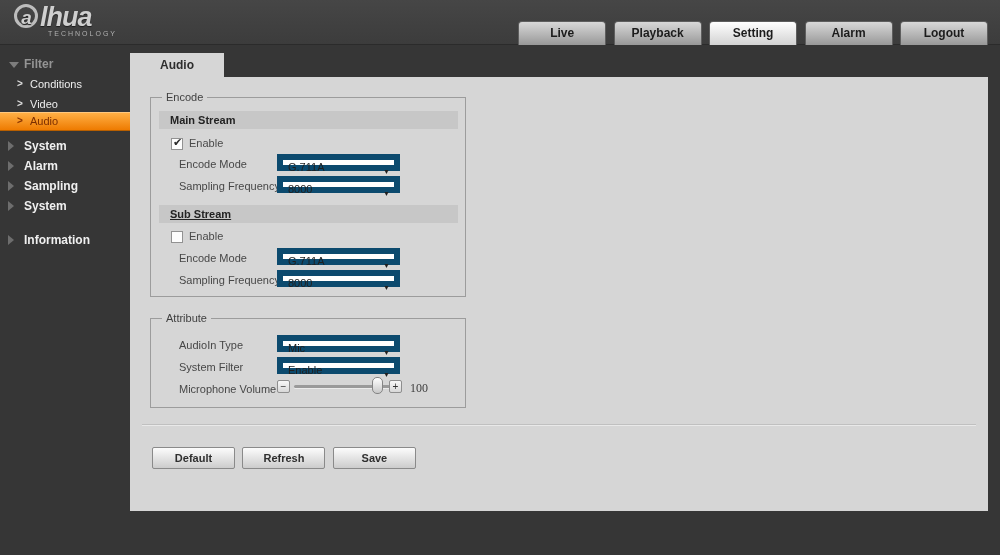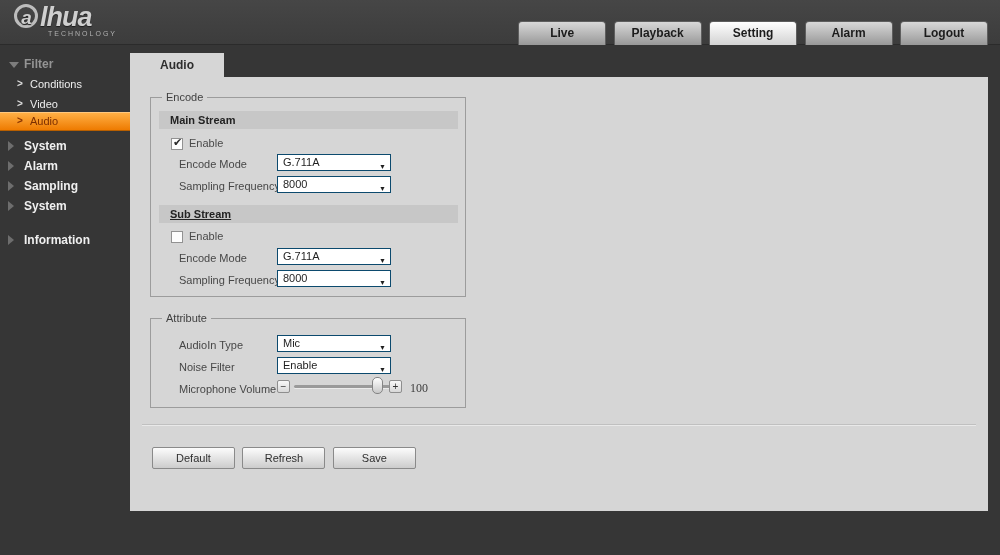--- a/index.html
+++ b/index.html
@@ -87,22 +87,22 @@
   }
   .form-label { position:absolute; left:28px; font-size:11px; color:#474747; }
   .checkbox {
     position:absolute; left:20px; width:12px; height:12px;
     background:#fdfdfd; border:1px solid #929292; cursor:pointer;
   }
   .checkbox .check { position:absolute; left:1px; top:-3px; font-size:11px; color:#2a2a2a; }
   .cb-label { position:absolute; left:38px; font-size:11px; color:#4a4a4a; }
 
   .select {
-    position:absolute; left:126px; width:114px; height:17px;
-    background:#ffffff; border:1px solid #0c4a6e; cursor:pointer;
+    position:absolute; left:126px; width:123px; height:17px;
+    background:#ffffff; border:6px solid #0c4a6e; cursor:pointer;
     font-size:11px; color:#1f1f1f; line-height:15px; padding-left:5px;
   }
   .select .arrow { position:absolute; right:4px; top:4px; font-size:7px; color:#1f1f1f; }
 
   
   .slider-btn {
     position:absolute; width:13px; height:13px;
     background:linear-gradient(#f8f8f8,#d8d8d8); border:1px solid #8e8e8e;
     border-radius:2px; font-size:10px; line-height:11px; text-align:center;
     color:#333; cursor:pointer;
@@ -120,21 +120,21 @@
 
   .separator {
     position:absolute; left:12px; top:347px; width:834px; height:2px;
     border-top:1px solid #c0c0c0; border-bottom:1px solid #e9e9e9;
   }
   .footer { position:absolute; left:22px; top:370px; }
   .footer-btn {
     display:inline-block; width:83px; height:22px; margin-right:3px;
     background:linear-gradient(#fcfcfc,#cccccc); border:1px solid #8a8a8a;
     border-radius:2px; font-size:11px; color:#2f2f2f; text-align:center;
-    line-height:20px; cursor:pointer;
+    line-height:20px; cursor:pointer;font-weight:bold;
   }
 </style>
 </head>
 <body>
 
 <div class="header">
   <div class="logo">
     <div class="logo-word"><span class="logo-a">a</span><span>lhua</span></div>
     <div class="logo-tag">TECHNOLOGY</div>
   </div>
@@ -230,21 +230,21 @@
 
   <div class="groupbox" style="left:20px; top:241px; width:316px; height:90px;">
     <span class="groupbox-legend">Attribute</span>
 
     <span class="form-label" style="top:20px;">AudioIn Type</span>
     <div class="select" style="top:16px;">
       <span>Mic</span>
       <span class="arrow">▼</span>
     </div>
 
-    <span class="form-label" style="top:42px;">Noise Filter</span>
+    <span class="form-label" style="top:42px;">System Filter</span>
     <div class="select" style="top:38px;">
       <span>Enable</span>
       <span class="arrow">▼</span>
     </div>
 
     <span class="form-label" style="top:64px;">Microphone Volume</span>
     <div class="slider-btn" style="left:126px; top:61px;">−</div>
     <div class="slider-track" style="left:143px; top:66px; width:96px;"></div>
     <div class="slider-thumb" style="left:221px; top:58px;"></div>
     <div class="slider-btn" style="left:238px; top:61px;">+</div>

